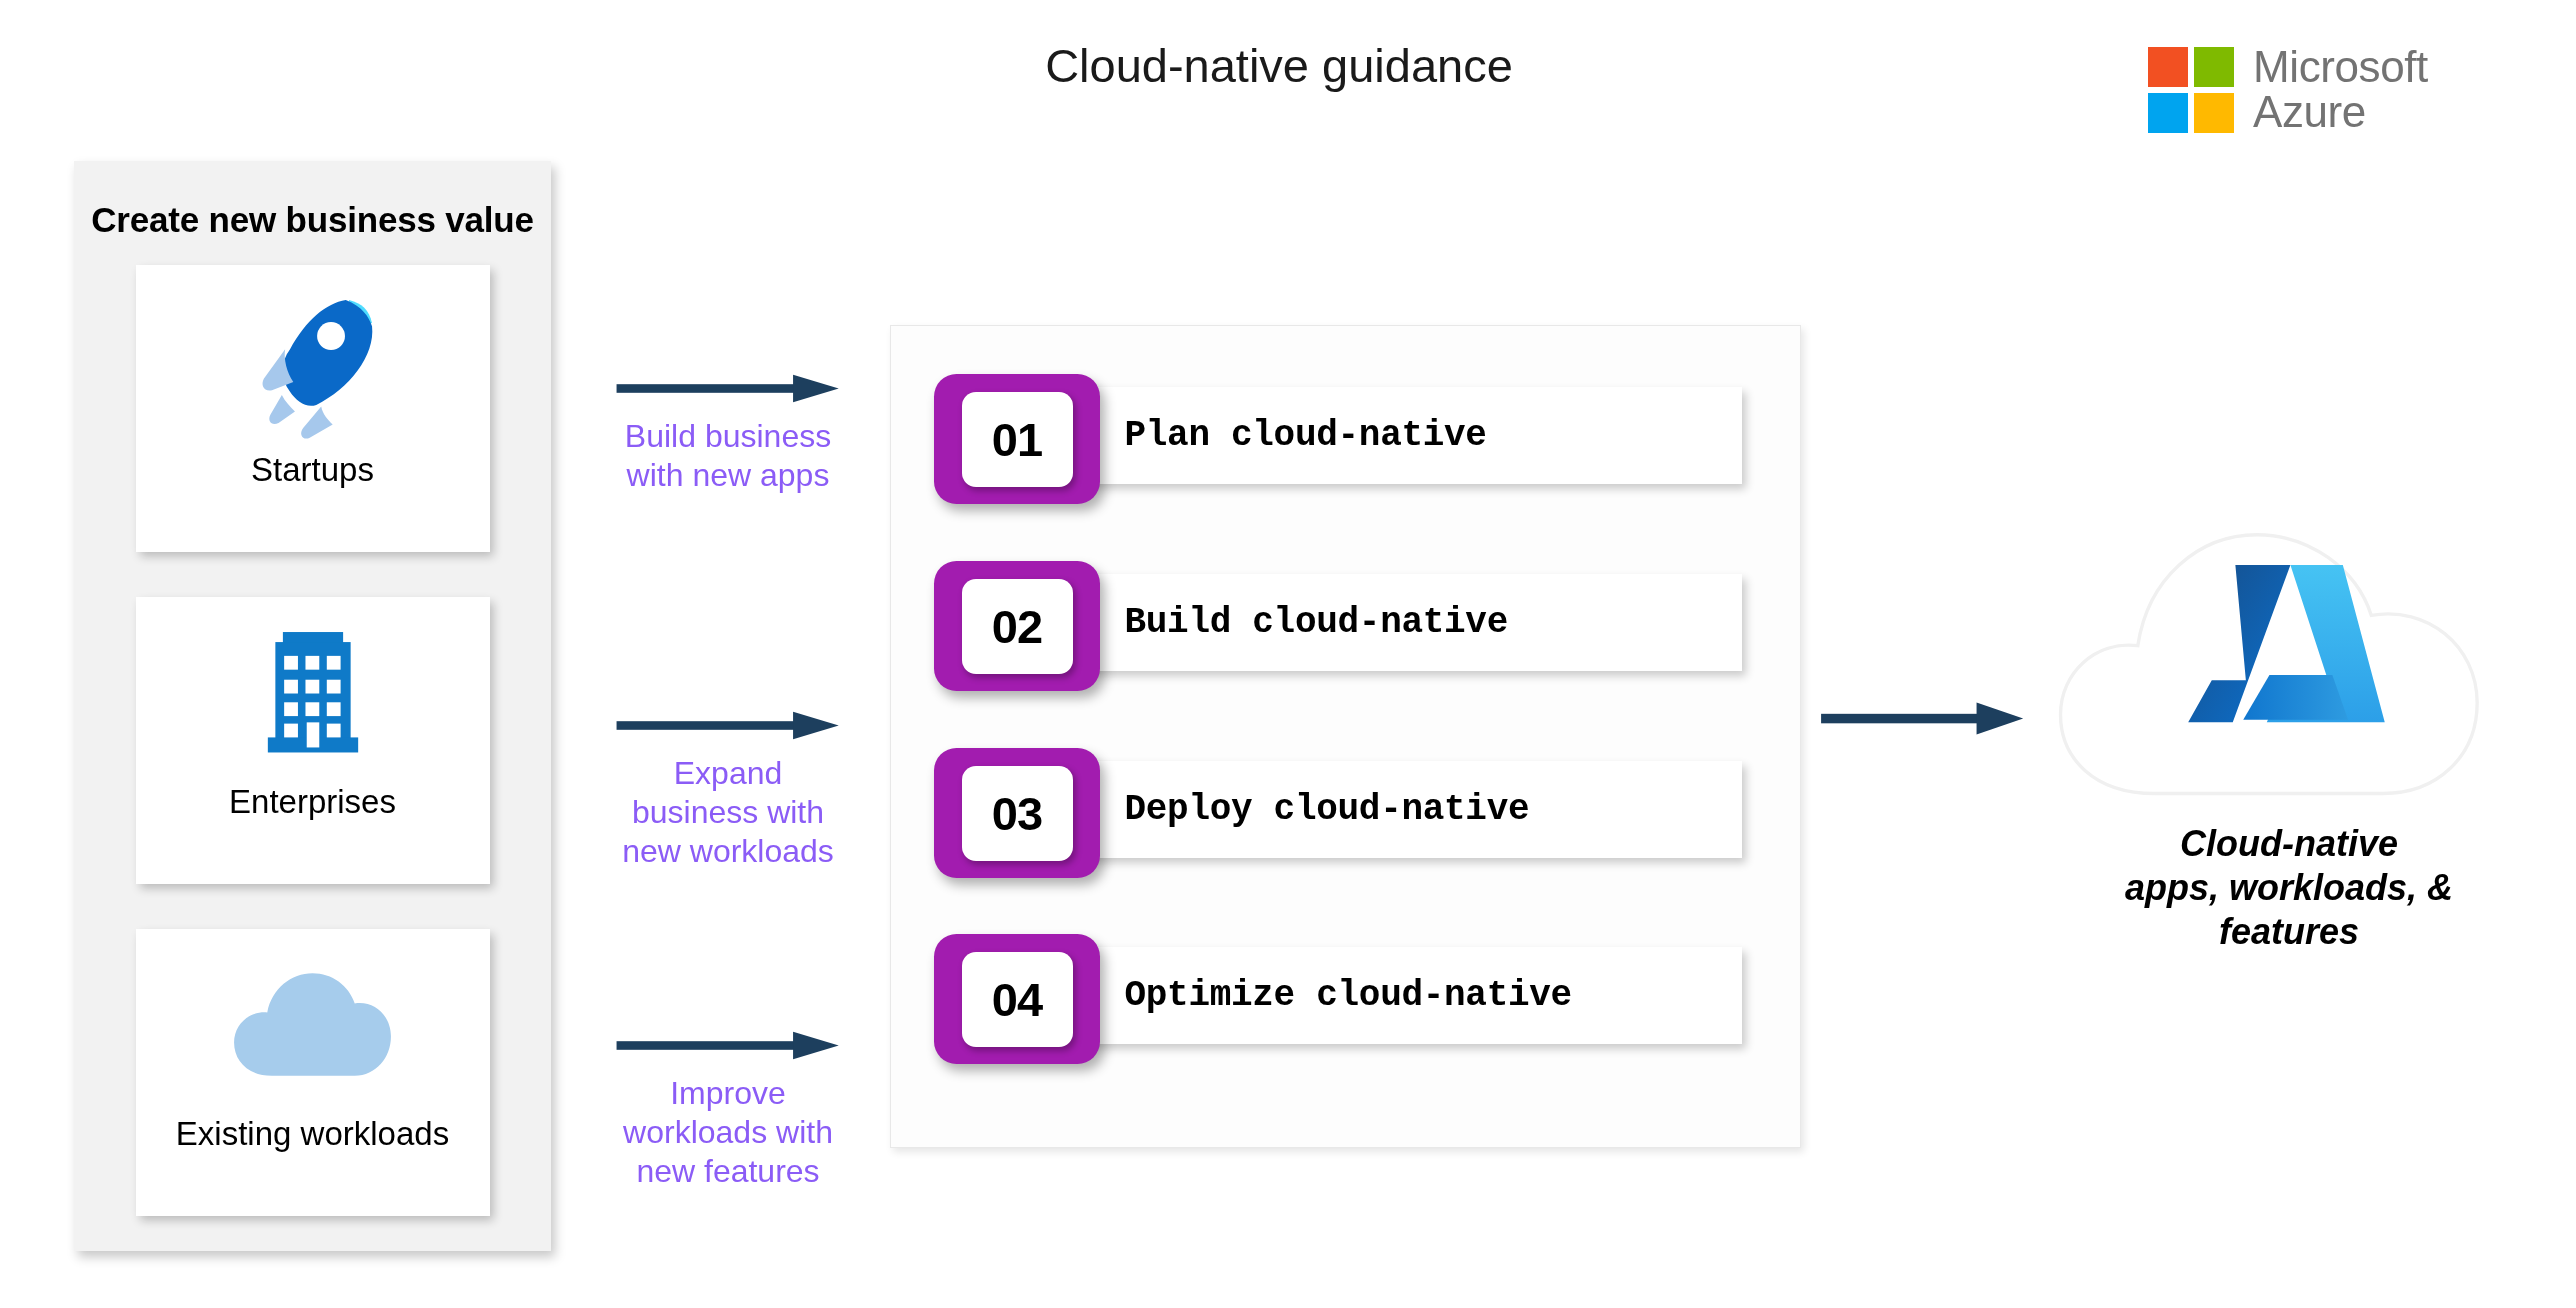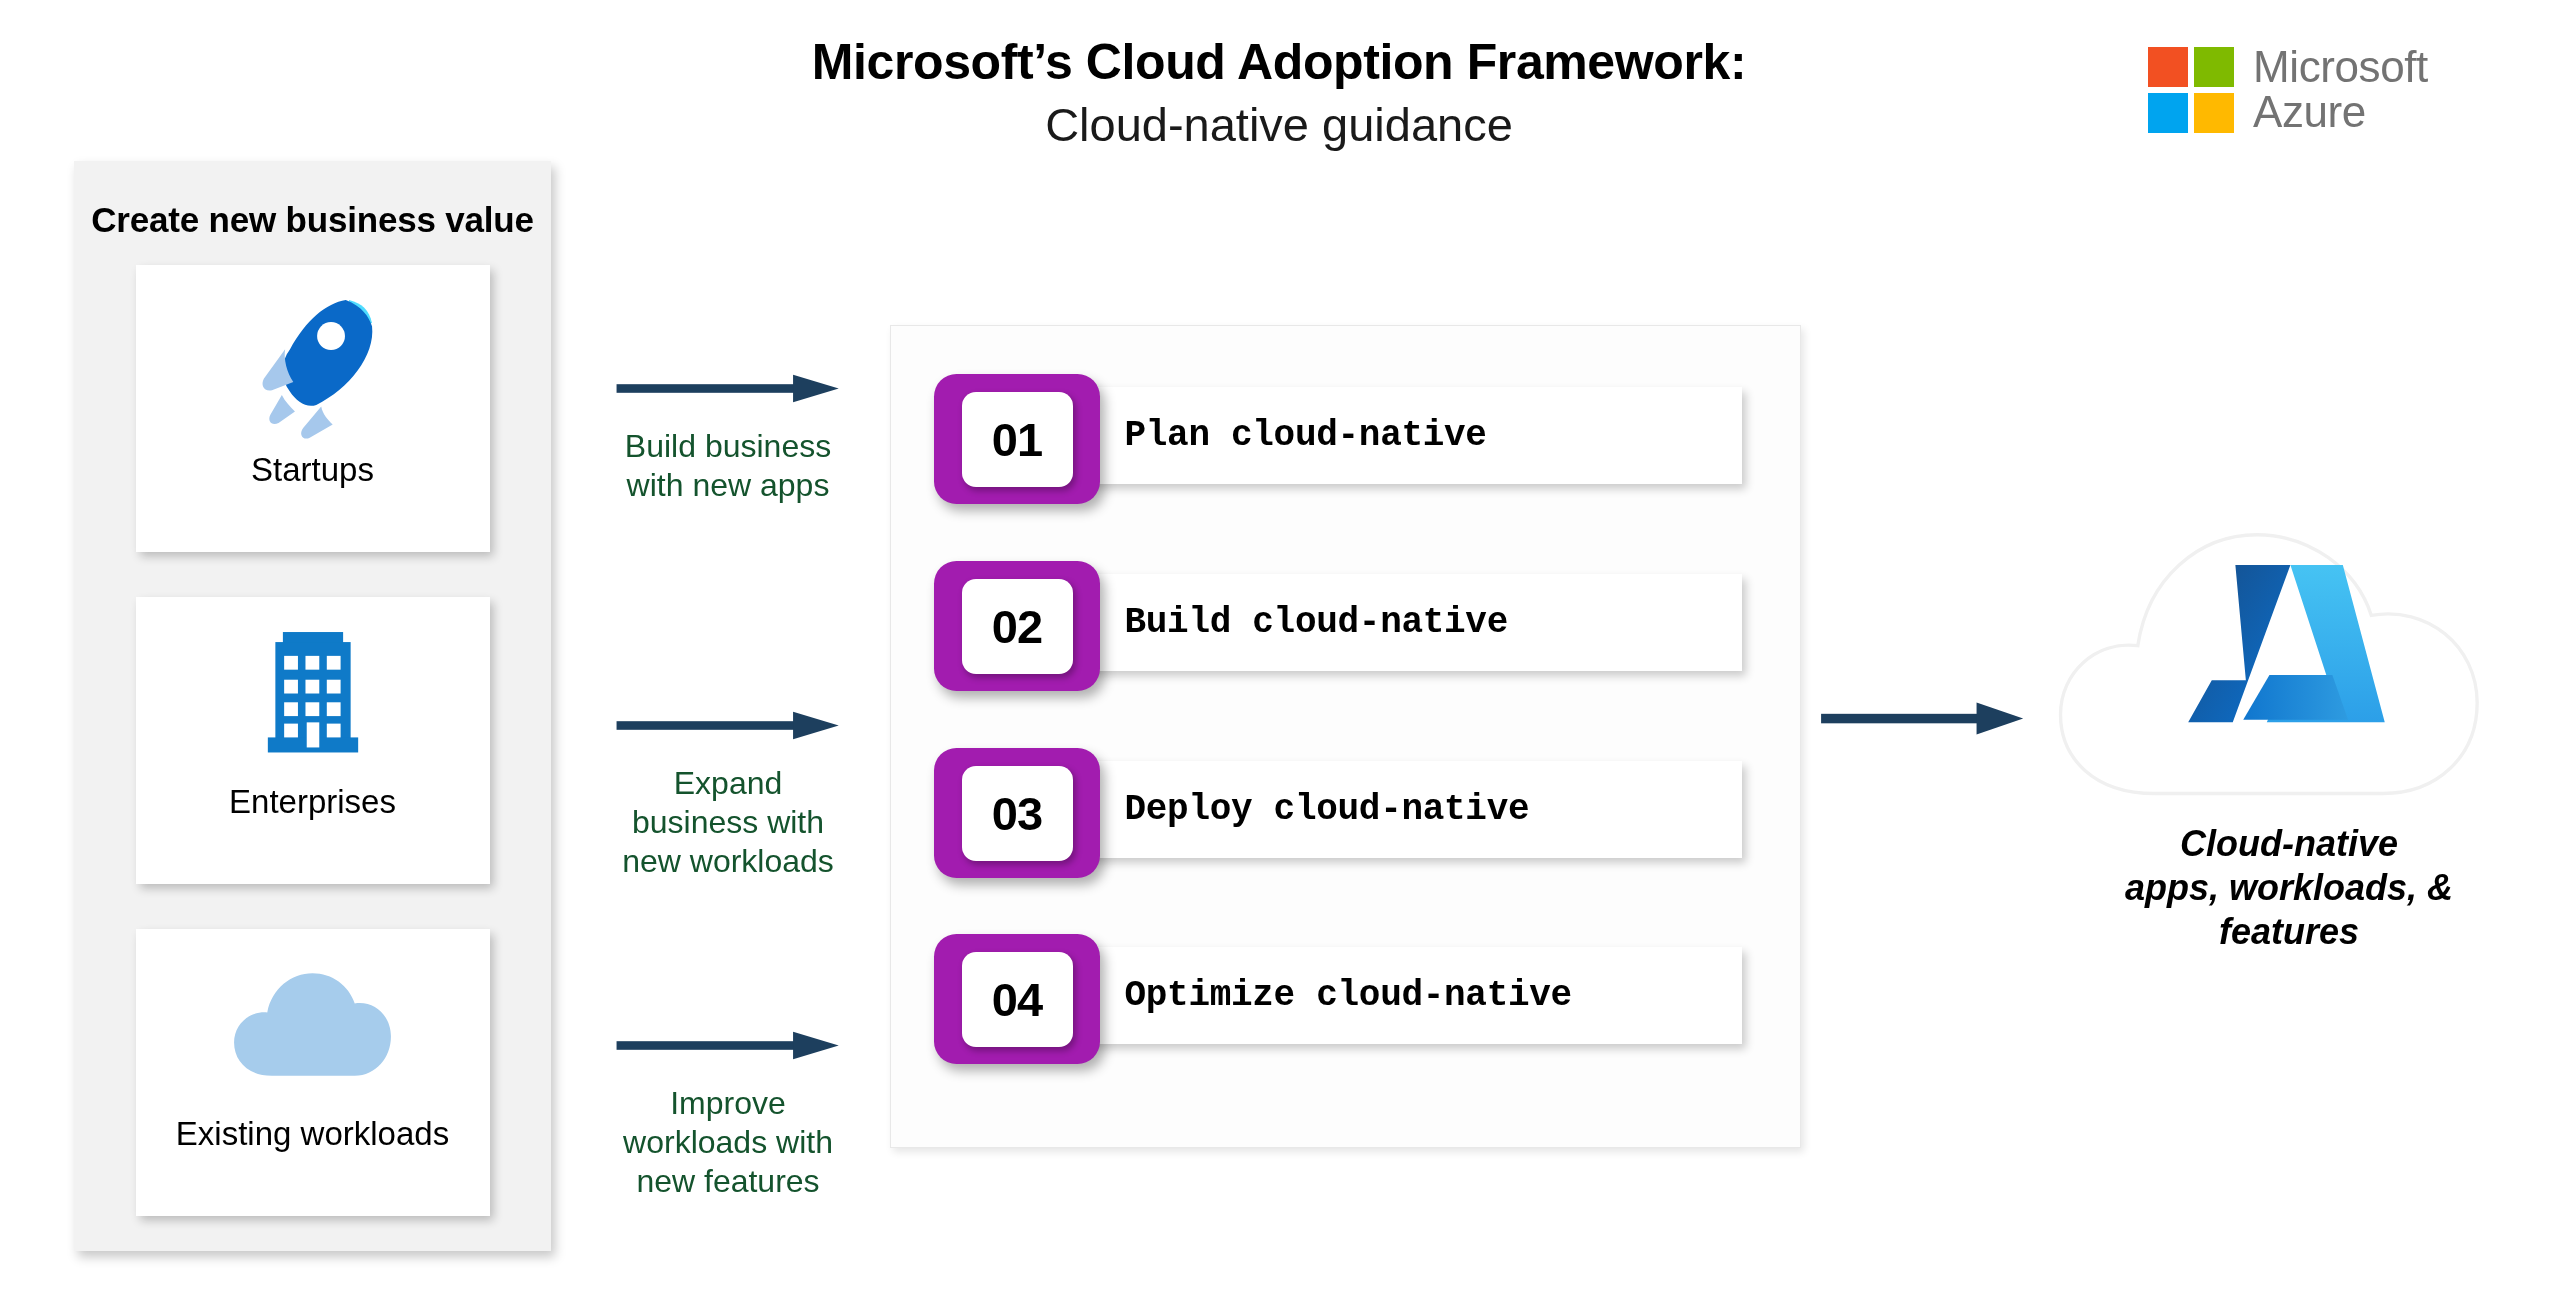--- a/index.html
+++ b/index.html
@@ -127,23 +127,23 @@
 
   
   .arrow-group {
     position: absolute;
     width: 294px;
     text-align: center;
   }
   .arrow-group .arrow-svg { display: block; margin: 0 auto; }
   .arrow-caption {
     font-size: 32px;
-    color: #14532d;
+    color: #8b5cf6;
     line-height: 1.22;
-    margin-top: 23px;
+    margin-top: 13px;
   }
   #arrow-1 { left: 581px; top: 373px; }
   #arrow-2 { left: 581px; top: 710px; }
   #arrow-3 { left: 581px; top: 1030px; }
 
   
   .steps-panel {
     position: absolute;
     left: 890px;
     top: 325px;
@@ -245,21 +245,20 @@
     margin-top: 10.4px;
     font-style: italic;
   }
 </style>
 </head>
 <body>
 
 <div id="stage">
 
   <div class="title-block">
-    <div class="title-main">Microsoft’s Cloud Adoption Framework:</div>
     <div class="title-sub">Cloud-native guidance</div>
   </div>
 
   <div class="ms-logo">
     <div class="ms-squares">
       <div class="sq sq-r"></div>
       <div class="sq sq-g"></div>
       <div class="sq sq-b"></div>
       <div class="sq sq-y"></div>
     </div>

